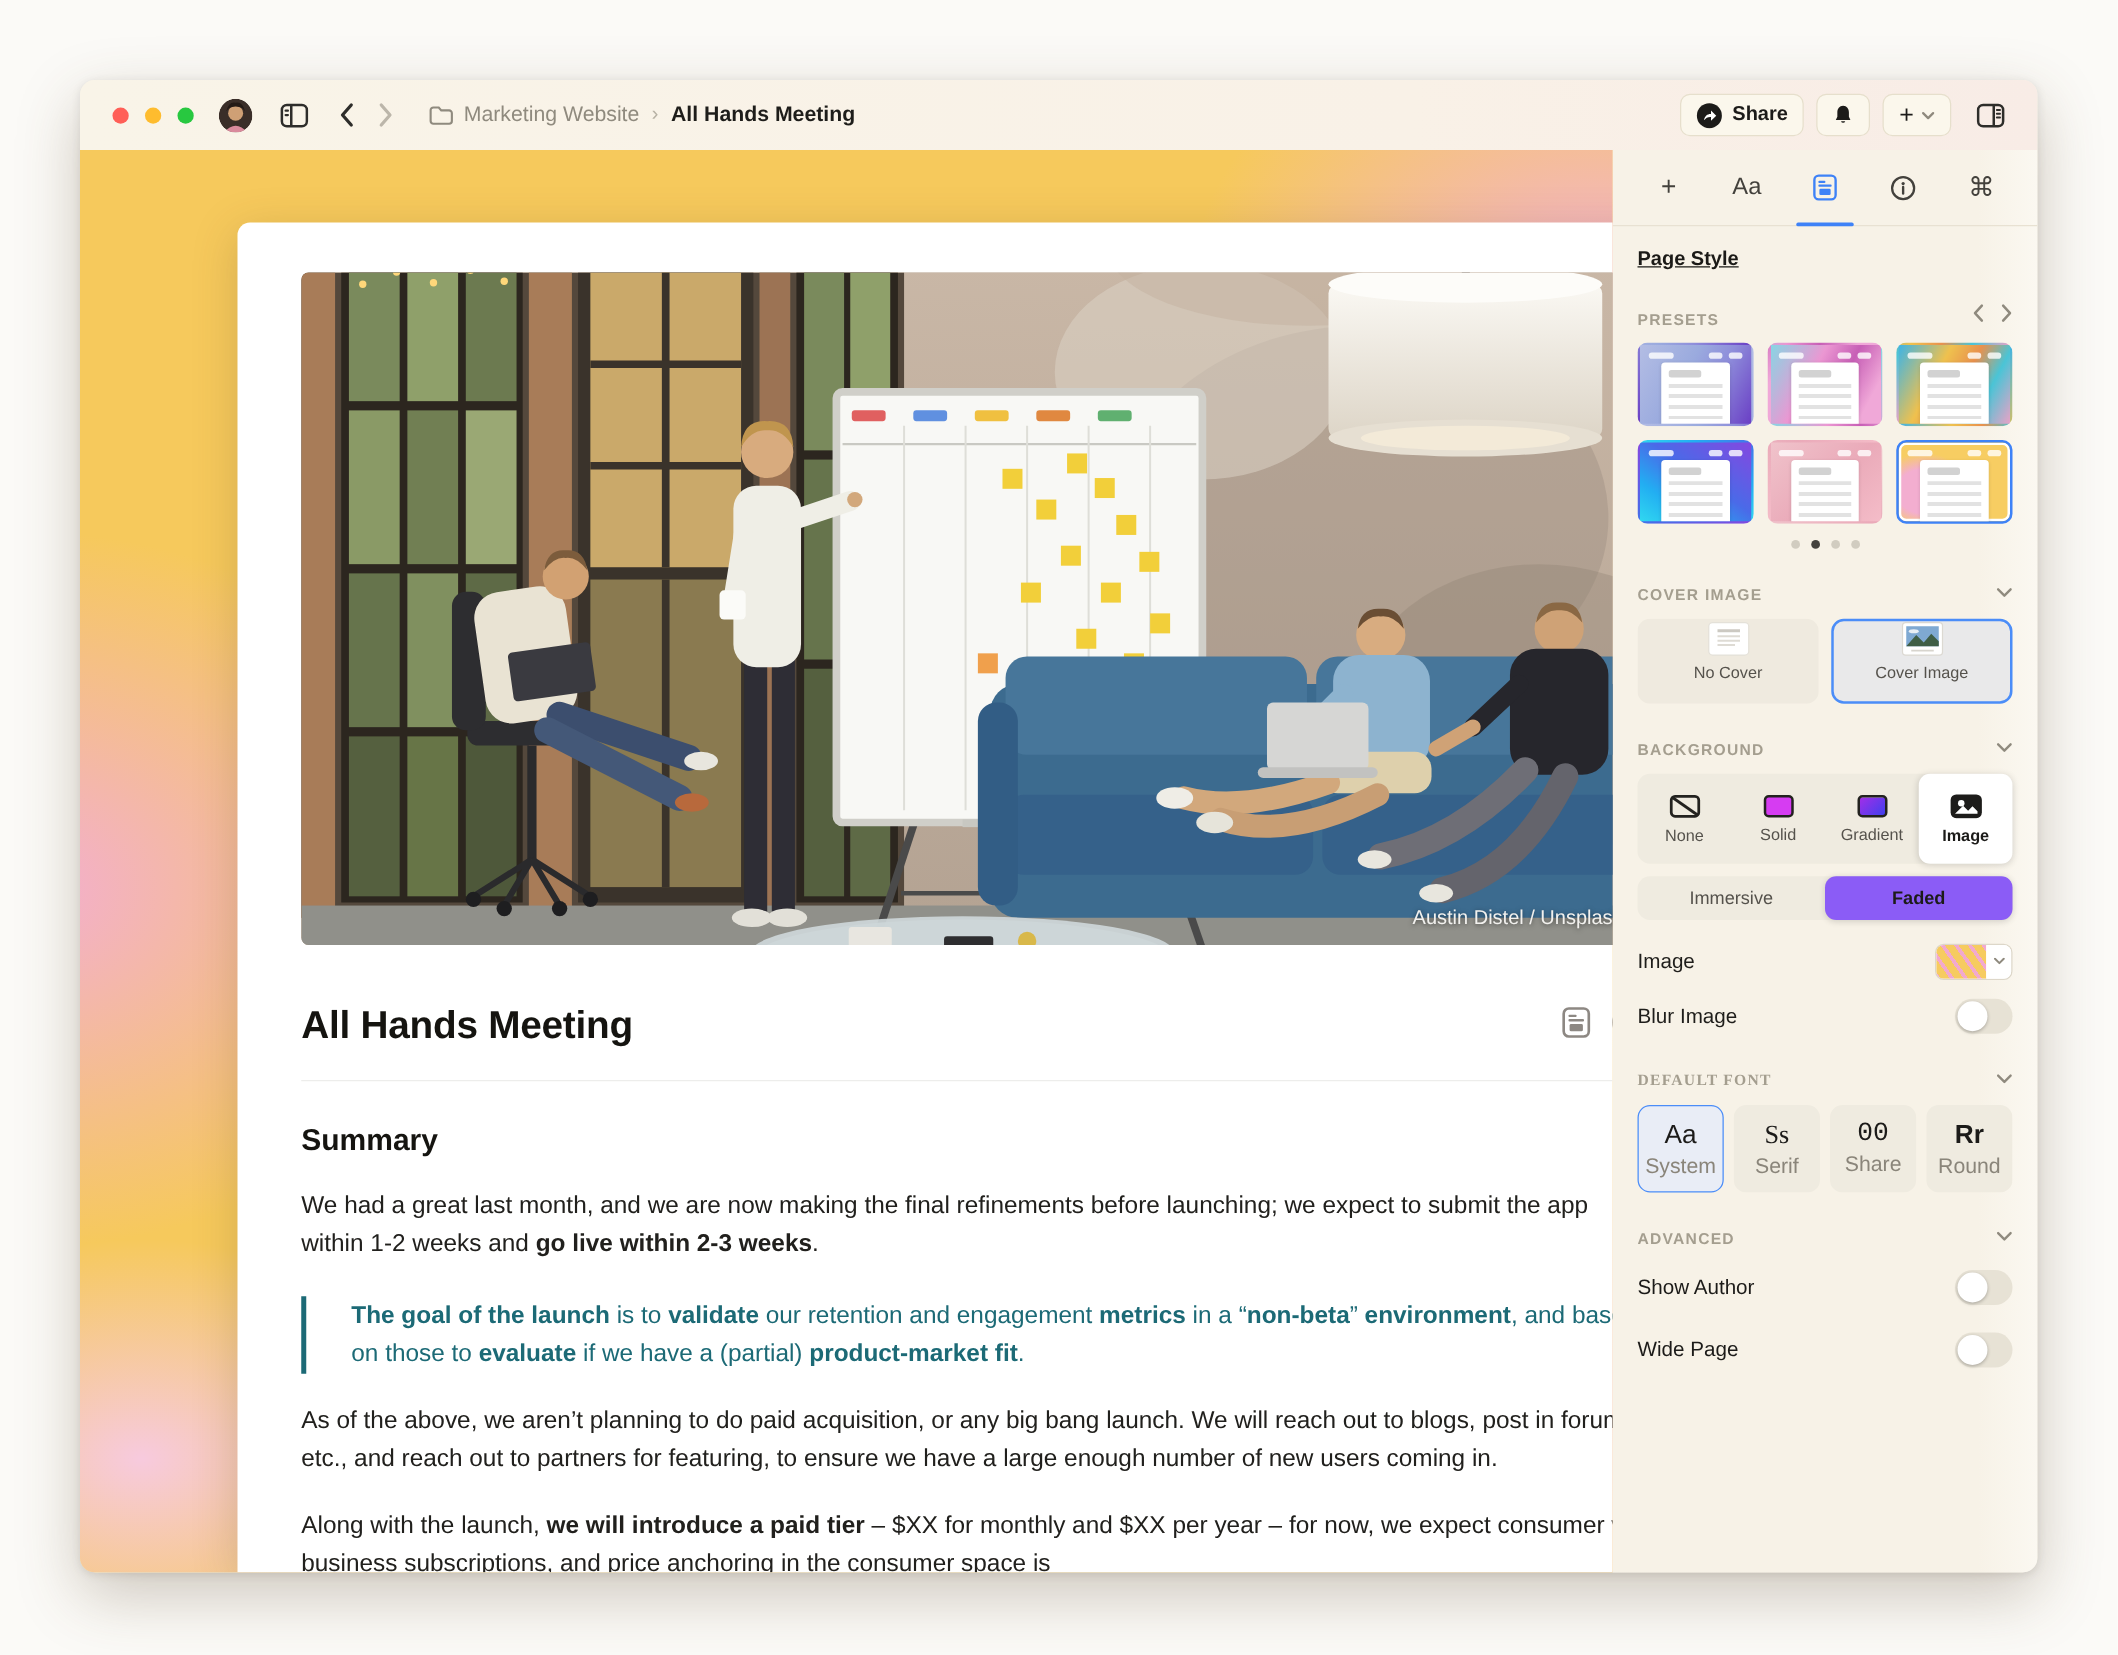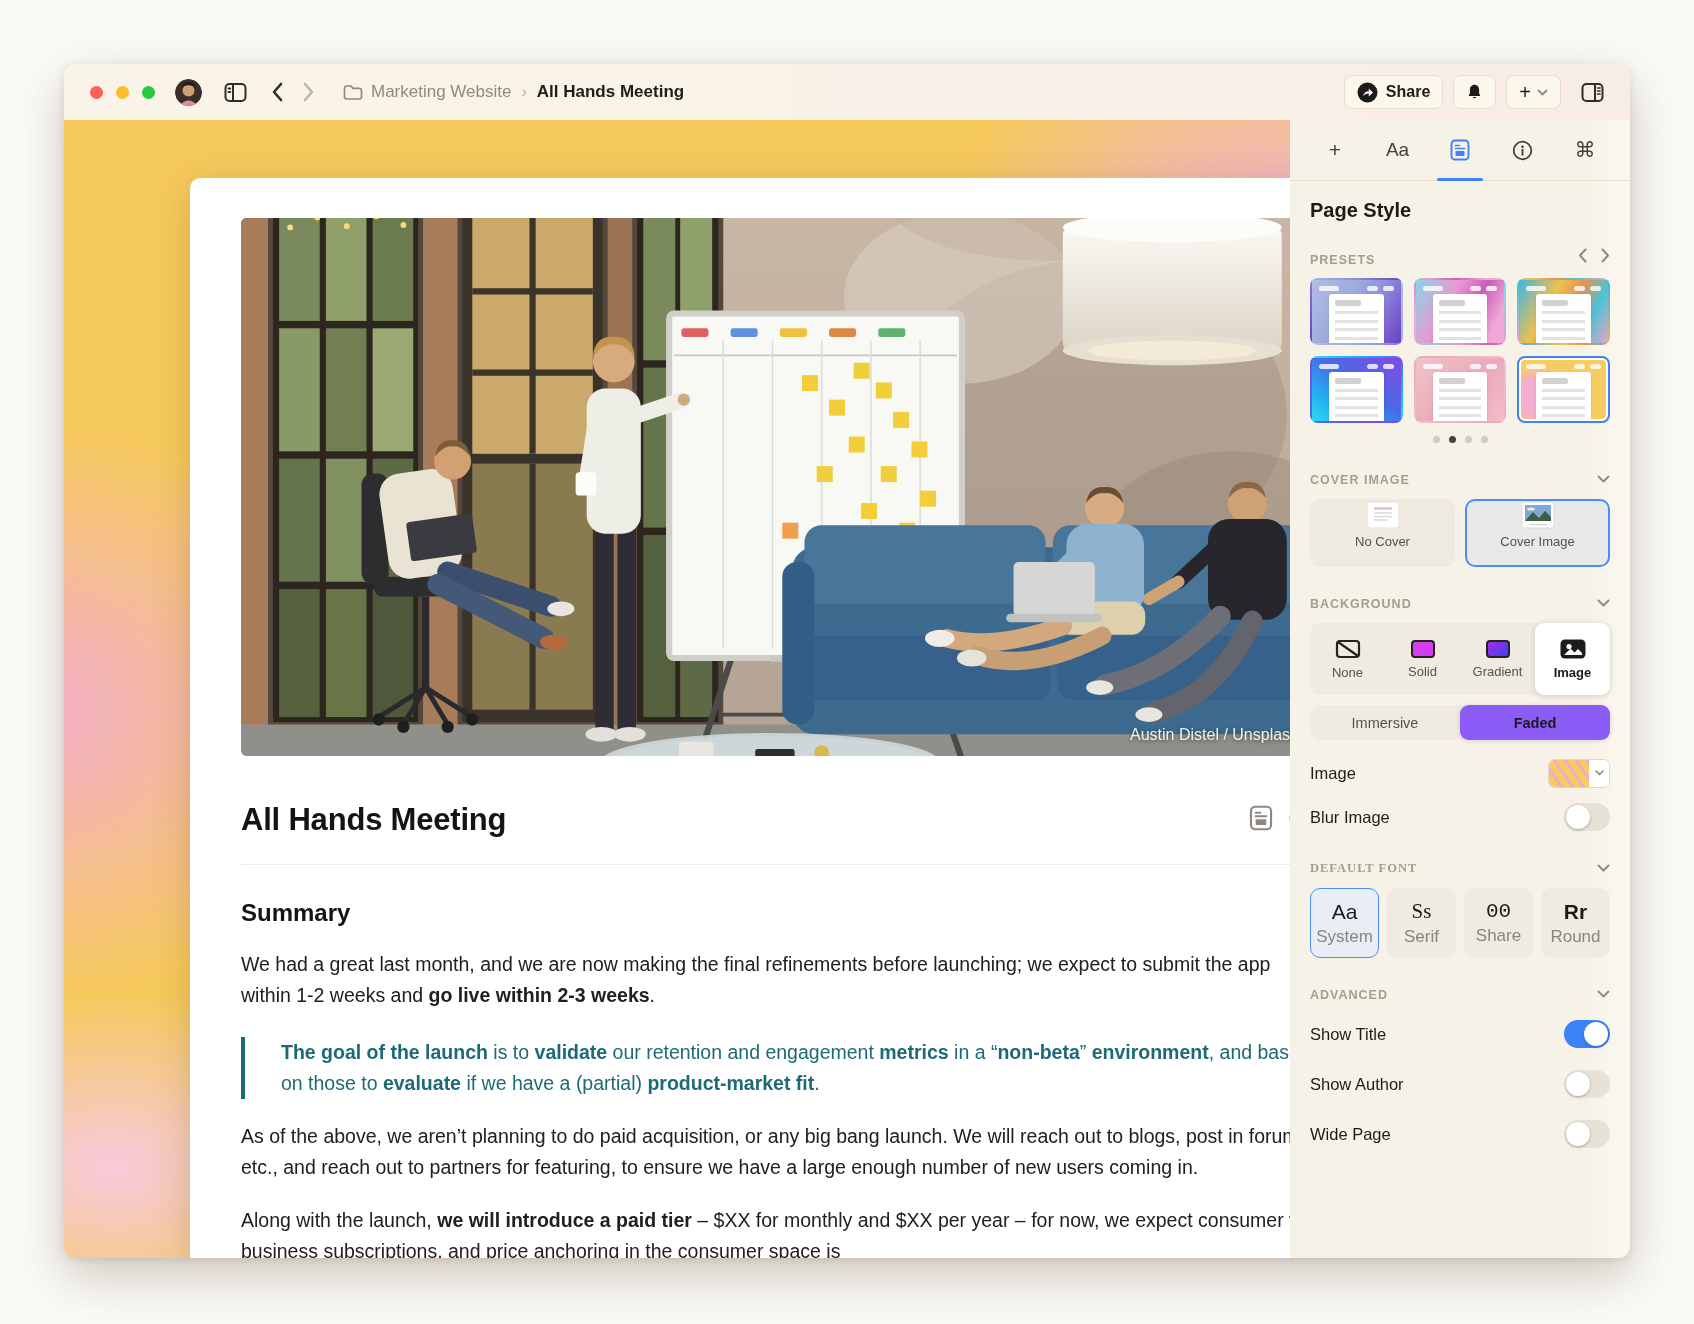--- a/index.html
+++ b/index.html
@@ -61,21 +61,21 @@
   .tabbar{height:61px;border-bottom:1px solid #e8e1d2;display:flex;align-items:center;
     justify-content:space-between;padding:0 30px;flex:none;}
   .tab{position:relative;height:61px;display:flex;align-items:center;justify-content:center;
     color:#43413c;min-width:30px;}
   .tab .glyph{font-size:21px;}
   .tab.aa{font-size:19px;font-weight:400;}
   .tab.sel{color:#3e82f7;}
   .tab.sel::after{content:"";position:absolute;left:50%;transform:translateX(-50%);bottom:0;
     width:46px;height:3px;border-radius:3px;background:#3e82f7;}
   .side-scroll{padding:18px 20px 20px;}
-  .panel-title{font-size:20px;font-weight:700;color:#1b1a17;}
+  .panel-title{font-size:16px;font-weight:700;color:#1b1a17;text-decoration:underline;}
   .sec-head{display:flex;align-items:flex-end;justify-content:space-between;margin-top:26px;}
   .sec-label{font-size:12.5px;font-weight:700;letter-spacing:1px;color:#a49e8f;}
   .chevbox{color:#8f8a7e;display:flex;align-items:center;gap:14px;}
   
   .pgrid{display:grid;grid-template-columns:repeat(3,1fr);gap:11px;margin-top:11px;}
   .pthumb{position:relative;height:67px;border-radius:8px;border:2px solid transparent;overflow:hidden;}
   .pthumb::before{content:"";position:absolute;left:7px;top:6px;width:20px;height:5px;border-radius:3px;
     background:rgba(255,255,255,.8);}
   .pthumb::after{content:"";position:absolute;right:7px;top:6px;width:11px;height:5px;border-radius:3px;
     background:rgba(255,255,255,.8);box-shadow:-16px 0 0 rgba(255,255,255,.8);}
@@ -603,24 +603,20 @@
 
         <div class="sec-head" style="margin-top:26px;">
           <span class="sec-label">ADVANCED</span>
           <span>
             <svg width="13" height="8" viewBox="0 0 13 8">
                 <path d="M1.5 1.5 L6.5 6.5 L11.5 1.5" fill="none" stroke="#8f8a7e" stroke-width="1.9" stroke-linecap="round" stroke-linejoin="round"></path>
               </svg>
           </span>
         </div>
         <div class="advrow">
-          <span class="plabel">Show Title</span>
-          <span class="tgl on"></span>
-        </div>
-        <div class="advrow">
           <span class="plabel">Show Author</span>
           <span class="tgl"></span>
         </div>
         <div class="advrow">
           <span class="plabel">Wide Page</span>
           <span class="tgl"></span>
         </div>
       </div>
     </div>
   </div>

